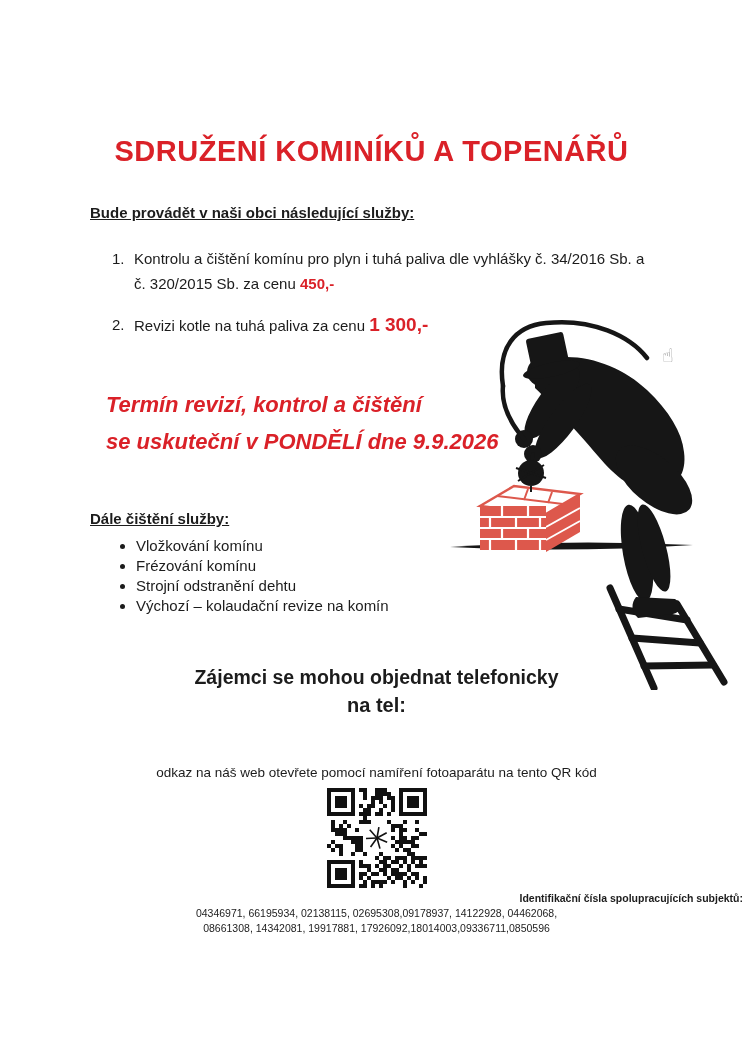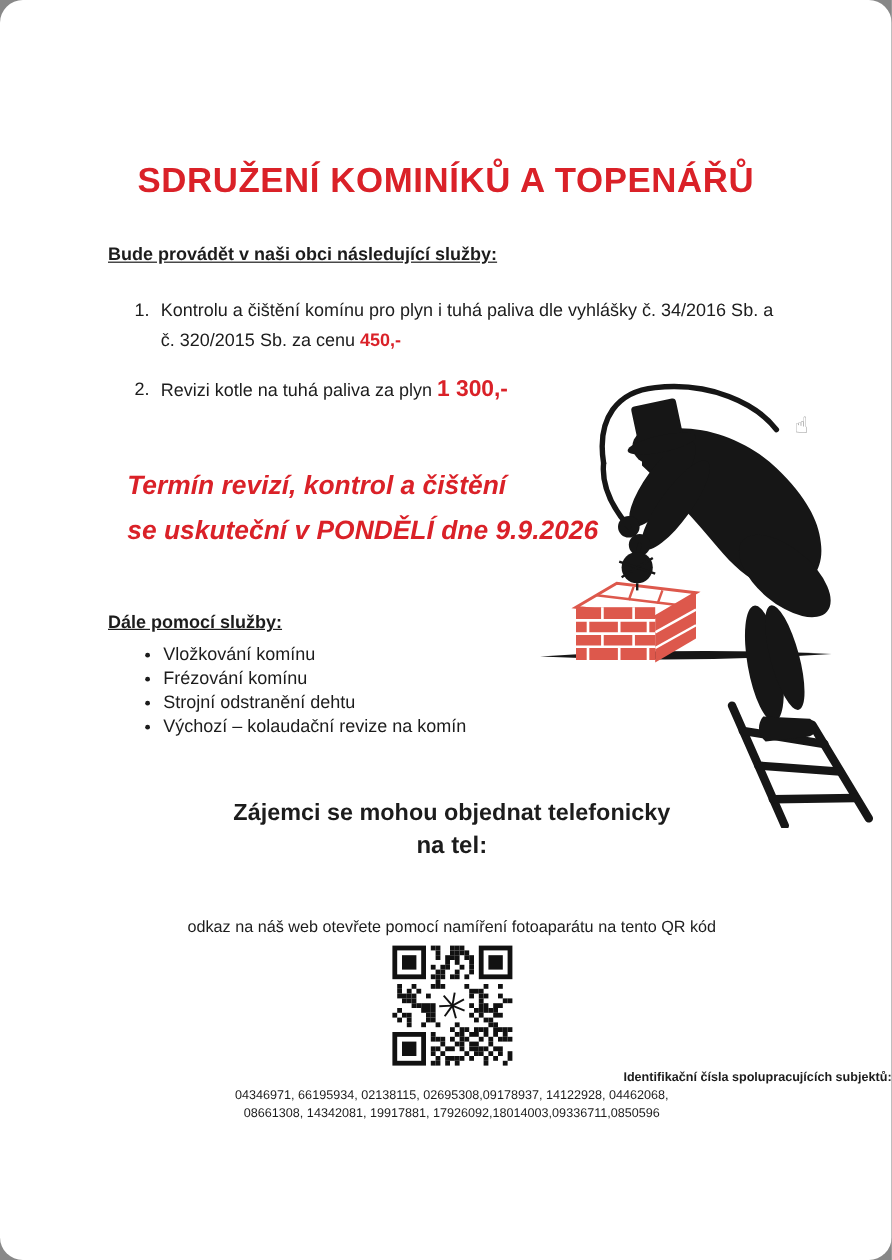--- a/index.html
+++ b/index.html
@@ -4,21 +4,21 @@
 <style>
   :root{
     --accent-red:#da2128;
     --brick-red:#dd584c;
     --ink:#1c1c1c;
   }
   html,body{margin:0;padding:0;background:#888;}
   .page{
     position:relative;width:743px;height:1050px;background:#fff;
     font-family:"Liberation Sans",sans-serif;color:var(--ink);
-    margin:0 auto;overflow:hidden;border-radius:19px;
+    margin:0 auto;overflow:hidden;
   }
   .page-title{
     position:absolute;top:135px;left:0;width:743px;text-align:center;
     font-size:29px;font-weight:700;color:var(--accent-red);letter-spacing:.5px;
   }
   .section-heading{
     position:absolute;left:90px;font-size:15px;font-weight:700;
     text-decoration:underline;
   }
   .svc-item{
@@ -63,29 +63,29 @@
 
   <div class="section-heading" style="top:204px">Bude provádět v naši obci následující služby:</div>
 
   <div class="svc-item" style="top:246px">
     <span class="svc-num">1.</span>
     <span><span>Kontrolu a čištění komínu pro plyn i tuhá paliva dle vyhlášky č. 34/2016 Sb. a č. 320/2015 Sb. za cenu </span><span class="svc-price">450,-</span></span>
   </div>
 
   <div class="svc-item" style="top:312px">
     <span class="svc-num">2.</span>
-    <span><span>Revizi kotle na tuhá paliva za plyn </span><span class="svc-price big">1 300,-</span></span>
+    <span><span>Revizi kotle na tuhá paliva za cenu </span><span class="svc-price big">1 300,-</span></span>
   </div>
 
   <div class="date-notice">
     <div>Termín revizí, kontrol a čištění</div>
     <div>se uskuteční v PONDĚLÍ dne 9.9.2026</div>
   </div>
 
-  <div class="section-heading" style="top:510px">Dále pomocí služby:</div>
+  <div class="section-heading" style="top:510px">Dále čištění služby:</div>
 
   <ul class="bullets">
     <li>Vložkování komínu</li>
     <li>Frézování komínu</li>
     <li>Strojní odstranění dehtu</li>
     <li>Výchozí – kolaudační revize na komín</li>
   </ul>
 
   <div class="illustration">
     <svg width="300" height="382" viewBox="0 0 300 382" xmlns="http://www.w3.org/2000/svg">

